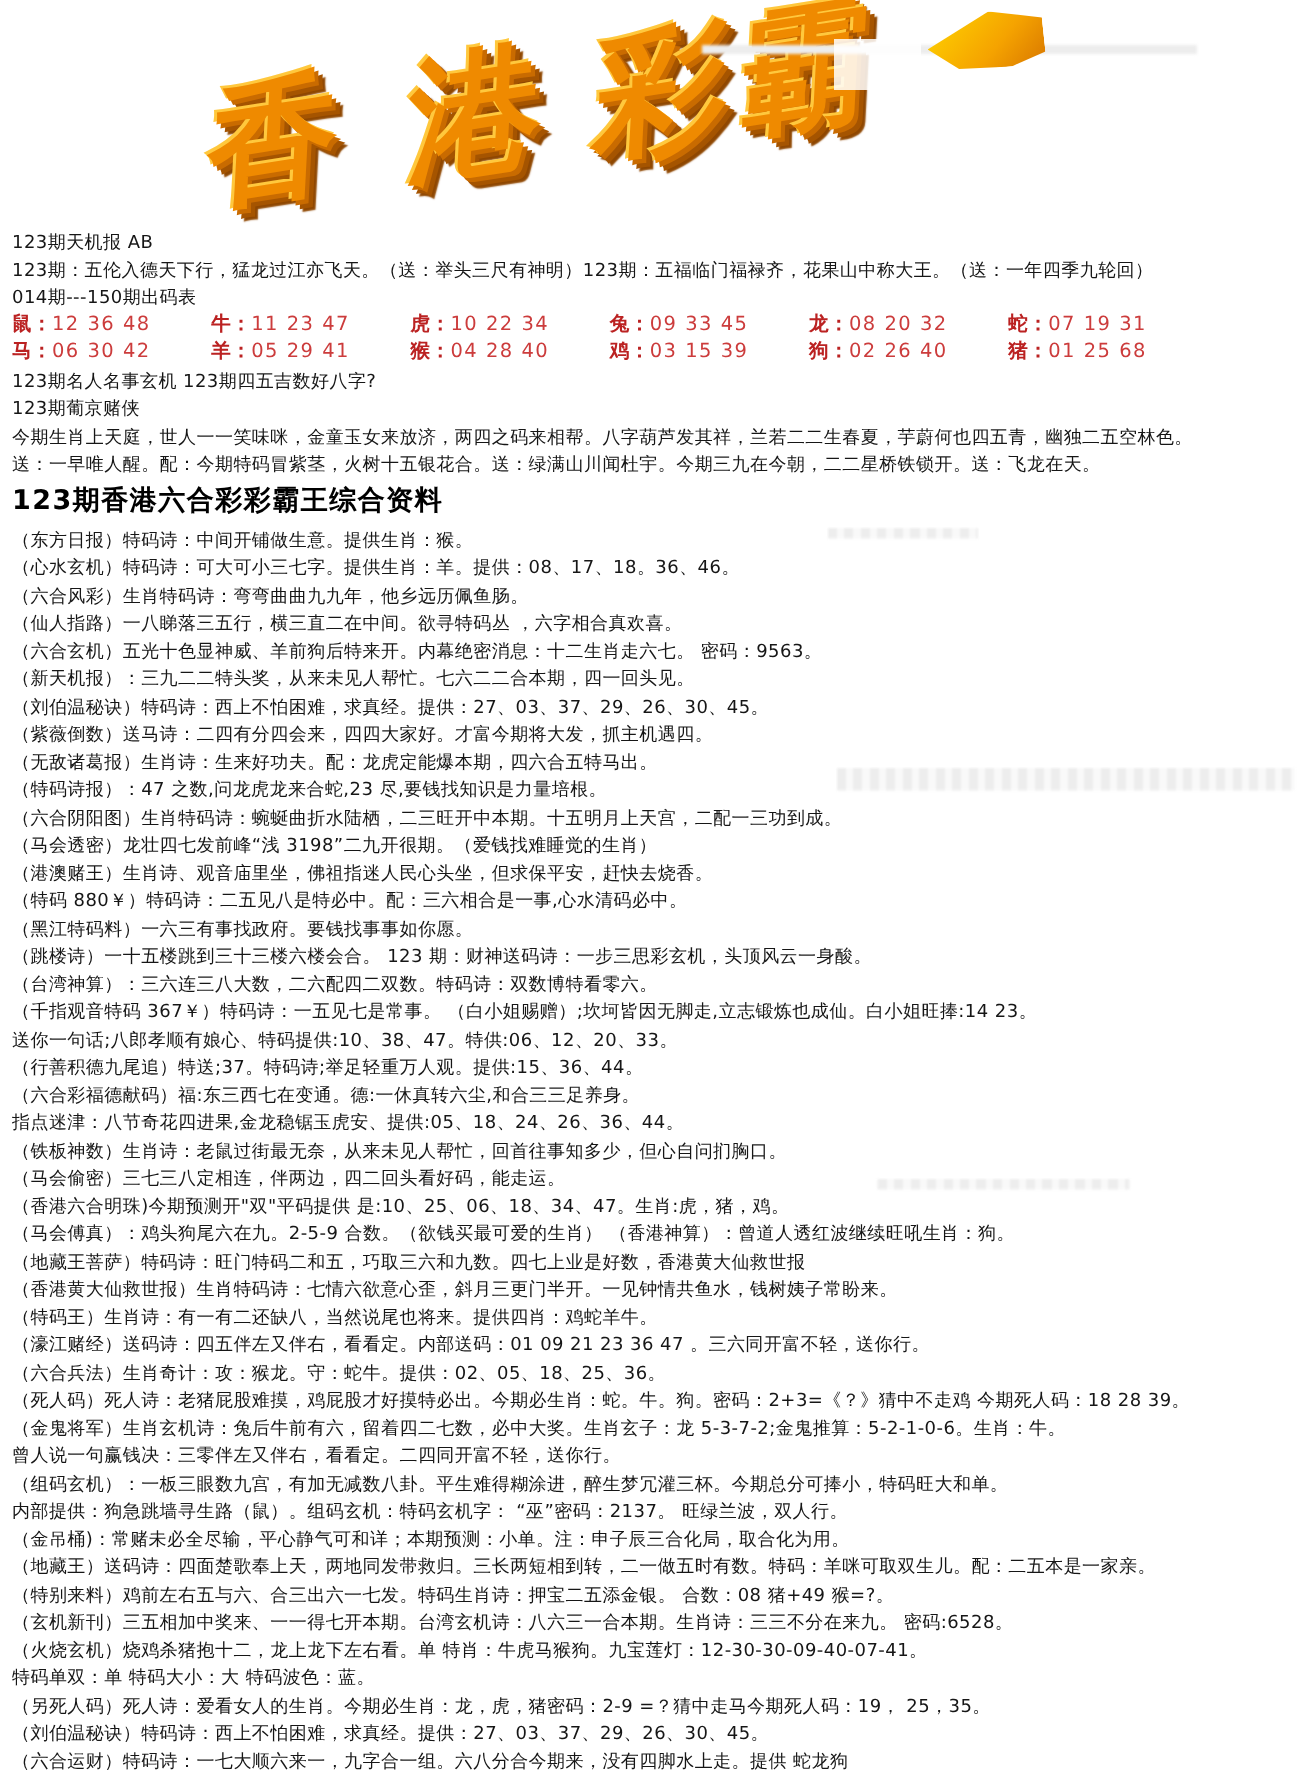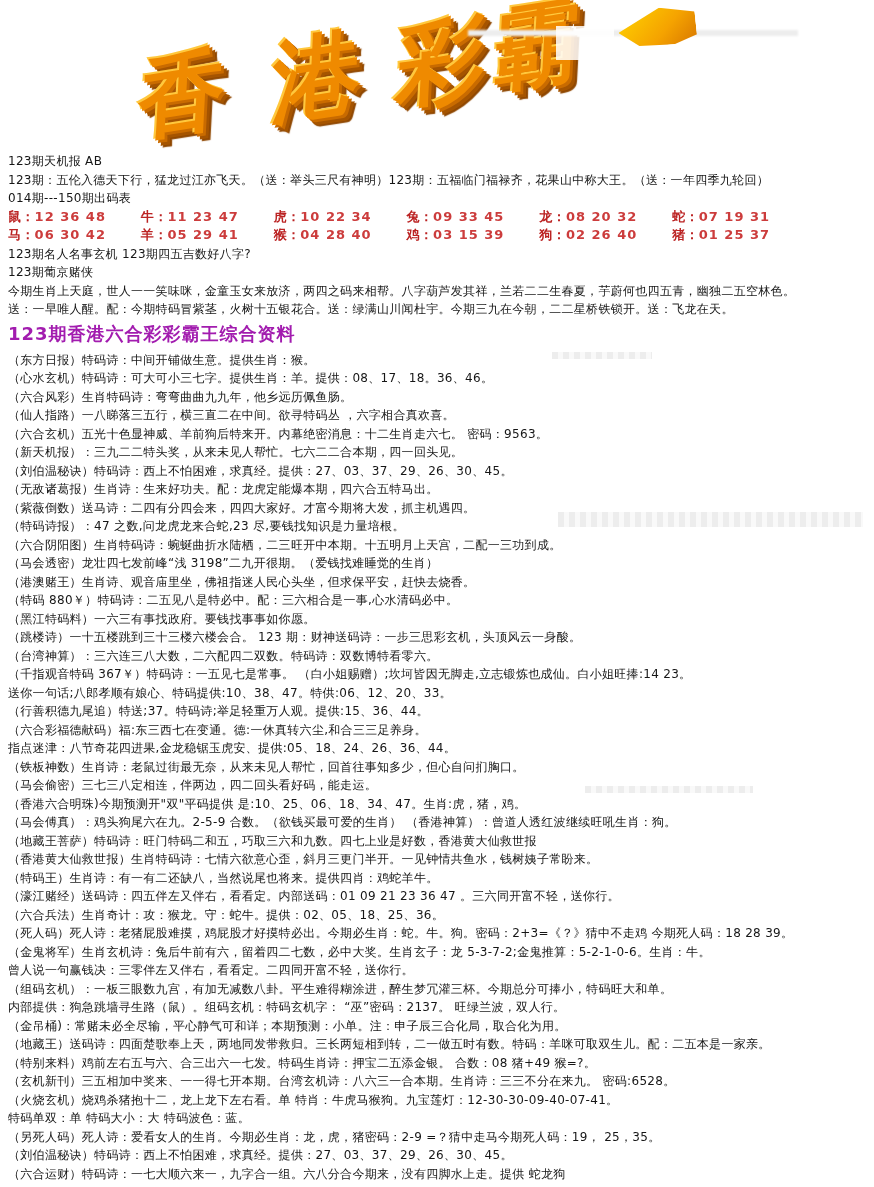--- a/index.html
+++ b/index.html
@@ -53,25 +53,25 @@
   .zrow{
     color:#cc3333;
     font-size:13px;
     font-weight:bold;
     white-space:nowrap;
     line-height:18.5px;
   }
   .zcell{display:inline-block;width:128px;vertical-align:top;}
   .zrow .zcell:last-child{width:auto;}
   .zname{color:#bb2222;font-weight:bold;}
-  .znum{color:#cc3c3c;font-weight:bold;letter-spacing:1px;}
+  .znum{color:#cc3c3c;font-weight:normal;letter-spacing:1px;}
   .section-title{
     font-size:18px;
     font-weight:bold;
-    color:#a21caf;
+    color:#000000;
     letter-spacing:1px;
     margin:3px 0 5px 0;
     line-height:24px;
     white-space:nowrap;
   }
   
   .smudge{
     position:absolute;
     background:repeating-linear-gradient(90deg,#ebebeb 0 6px,#f8f8f8 6px 11px);
     opacity:.85;filter:blur(.7px);
@@ -121,21 +121,21 @@
       <span class="zcell"><span class="zname">马：</span><span class="znum">06 30 42</span></span>
     
       <span class="zcell"><span class="zname">羊：</span><span class="znum">05 29 41</span></span>
     
       <span class="zcell"><span class="zname">猴：</span><span class="znum">04 28 40</span></span>
     
       <span class="zcell"><span class="zname">鸡：</span><span class="znum">03 15 39</span></span>
     
       <span class="zcell"><span class="zname">狗：</span><span class="znum">02 26 40</span></span>
     
-      <span class="zcell"><span class="zname">猪：</span><span class="znum">01 25 37</span></span>
+      <span class="zcell"><span class="zname">猪：</span><span class="znum">01 25 68</span></span>
     </div>
 
   <div class="tline">123期名人名事玄机 123期四五吉数好八字?</div>
   <div class="tline">123期葡京赌侠</div>
   <div class="tline">今期生肖上天庭，世人一一笑味咪，金童玉女来放济，两四之码来相帮。八字葫芦发其祥，兰若二二生春夏，芋蔚何也四五青，幽独二五空林色。</div>
   <div class="tline">送：一早唯人醒。配：今期特码冒紫茎，火树十五银花合。送：绿满山川闻杜宇。今期三九在今朝，二二星桥铁锁开。送：飞龙在天。</div>
 
   <div class="section-title">123期香港六合彩彩霸王综合资料</div>
 
   <div>
@@ -147,23 +147,23 @@
       <div class="tline">（六合风彩）生肖特码诗：弯弯曲曲九九年，他乡远历佩鱼肠。</div>
 
       <div class="tline">（仙人指路）一八睇落三五行，横三直二在中间。欲寻特码丛 ，六字相合真欢喜。</div>
 
       <div class="tline">（六合玄机）五光十色显神威、羊前狗后特来开。内幕绝密消息：十二生肖走六七。 密码：9563。</div>
 
       <div class="tline">（新天机报）：三九二二特头奖，从来未见人帮忙。七六二二合本期，四一回头见。</div>
 
       <div class="tline">（刘伯温秘诀）特码诗：西上不怕困难，求真经。提供：27、03、37、29、26、30、45。</div>
 
+      <div class="tline">（紫薇倒数）送马诗：二四有分四会来，四四大家好。才富今期将大发，抓主机遇四。</div>
+
       <div class="tline">（无敌诸葛报）生肖诗：生来好功夫。配：龙虎定能爆本期，四六合五特马出。</div>
-
-      <div class="tline">（紫薇倒数）送马诗：二四有分四会来，四四大家好。才富今期将大发，抓主机遇四。</div>
 
       <div class="tline">（特码诗报）：47 之数,问龙虎龙来合蛇,23 尽,要钱找知识是力量培根。</div>
 
       <div class="tline">（六合阴阳图）生肖特码诗：蜿蜒曲折水陆栖，二三旺开中本期。十五明月上天宫，二配一三功到成。</div>
 
       <div class="tline">（马会透密）龙壮四七发前峰“浅 3198”二九开很期。（爱钱找难睡觉的生肖）</div>
 
       <div class="tline">（港澳赌王）生肖诗、观音庙里坐，佛祖指迷人民心头坐，但求保平安，赶快去烧香。</div>
 
       <div class="tline">（特码 880￥）特码诗：二五见八是特必中。配：三六相合是一事,心水清码必中。</div>

